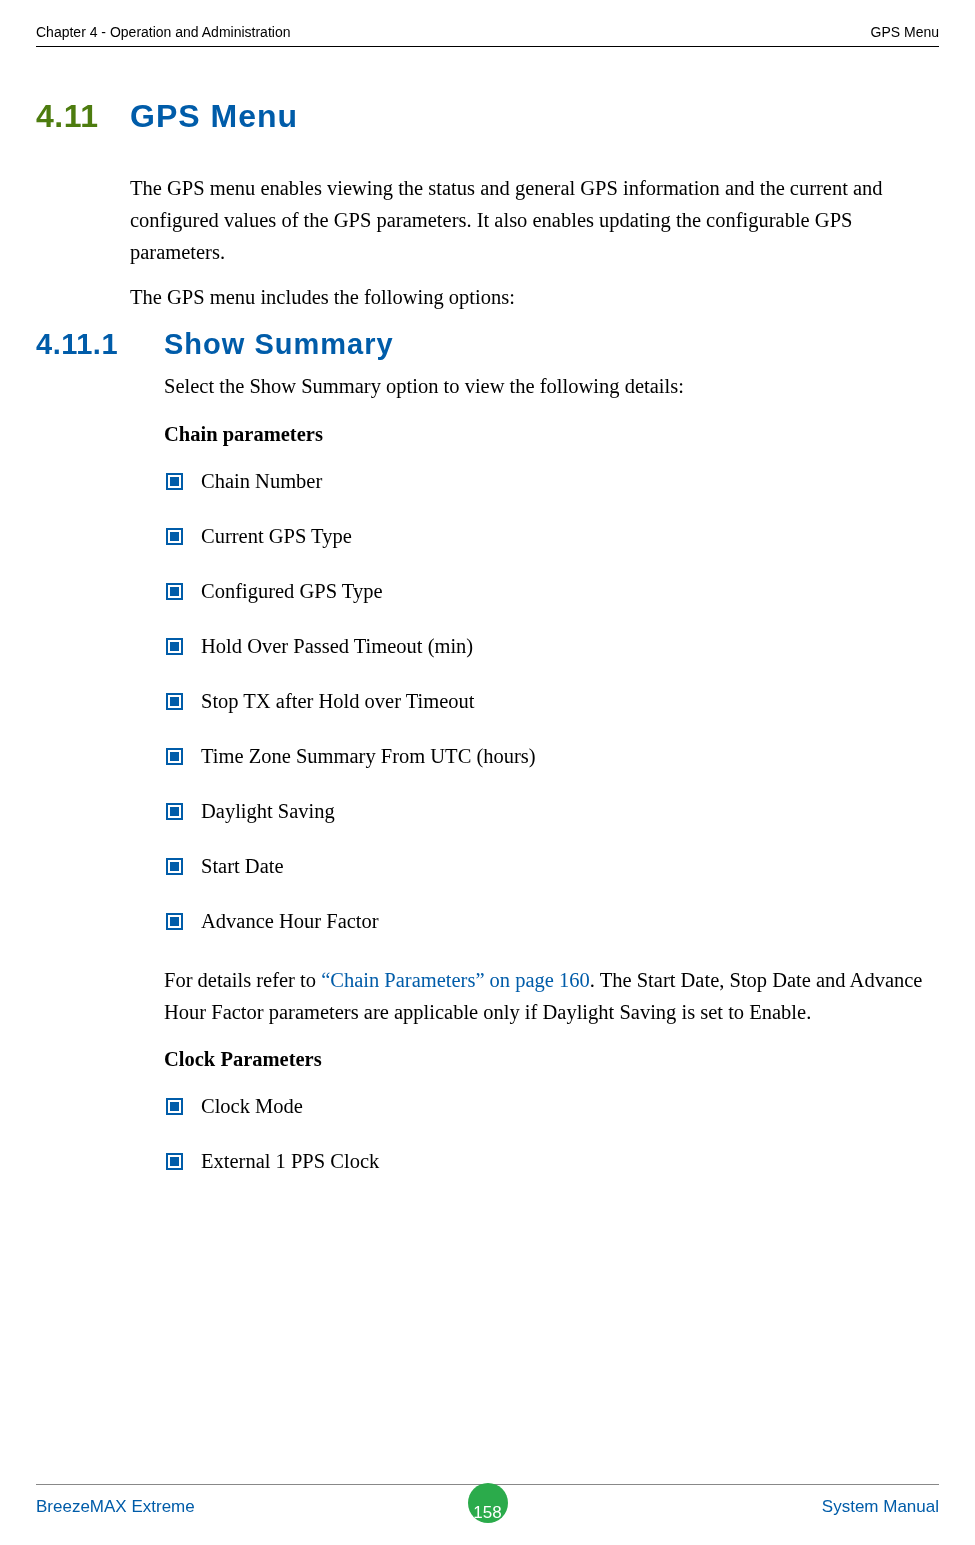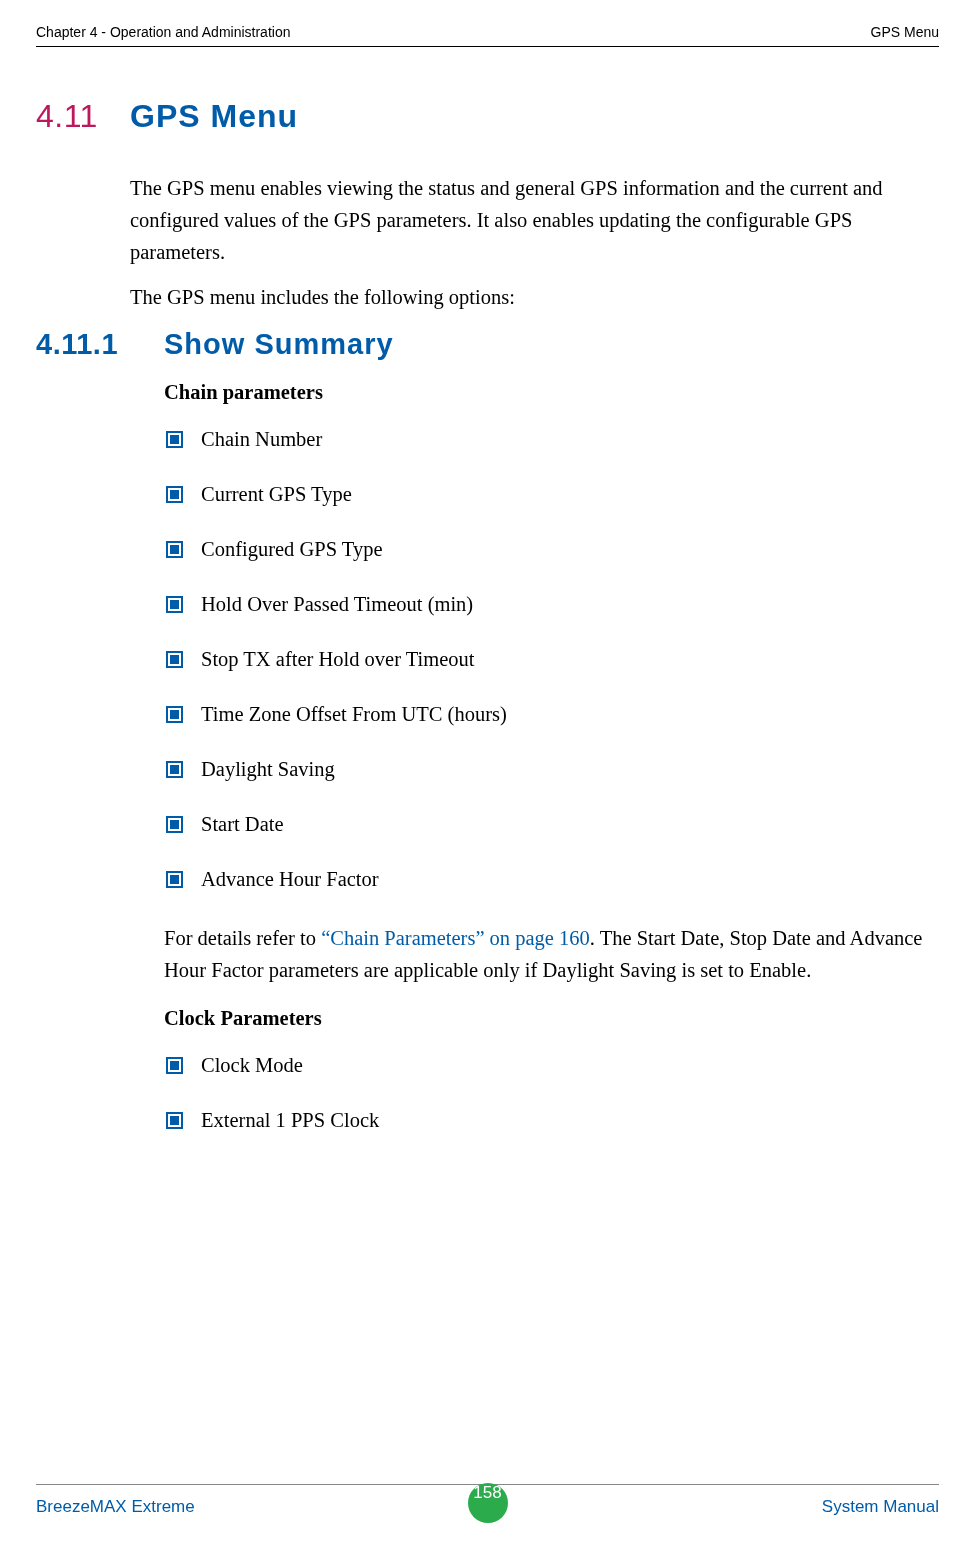--- a/index.html
+++ b/index.html
@@ -46,23 +46,23 @@
   }
 
   .h1-row {
     display: flex;
     align-items: baseline;
     margin-top: 28px;
     margin-bottom: 38px;
   }
   .h1-num {
     font-family: Arial, Helvetica, sans-serif;
-    font-weight: 400;
+    font-weight: 700;
     font-size: 32px;
-    color: #be185d;
+    color: #4d7c0f;
     width: 94px;
     letter-spacing: 0.5px;
   }
   .h1-text {
     font-family: Arial, Helvetica, sans-serif;
     font-weight: 700;
     font-size: 32px;
     color: #005ca9;
     letter-spacing: 1px;
   }
@@ -169,21 +169,21 @@
     bottom: 22px;
     transform: translateX(-50%);
     width: 40px;
     height: 40px;
     border-radius: 20px;
     background: #2bab4b;
     color: #fff;
     font-family: Arial, Helvetica, sans-serif;
     font-size: 17px;
     display: flex;
-    align-items: flex-start;
+    align-items: flex-end;
     justify-content: center;
   }
 </style>
 </head>
 <body>
 
 <div class="page">
 
   <div class="header">
     <span class="header-left">Chapter 4 - Operation and Administration</span>
@@ -202,20 +202,21 @@
       <div class="para">The GPS menu enables viewing the status and general GPS information and the current and configured values of the GPS parameters. It also enables updating the configurable GPS parameters.</div>
       <div class="para">The GPS menu includes the following options:</div>
     </div>
 
     <div class="h2-row">
       <div class="h2-num">4.11.1</div>
       <div class="h2-text">Show Summary</div>
     </div>
 
     <div class="body-block" style="margin-left:128px;">
+      <div class="para">Select the Show Summary option to view the following details:</div>
 
       <div class="bold-para">Chain parameters</div>
 
       <div class="bullet-item">
         <span class="bullet-sq"></span>
         <span class="bullet-text">Chain Number</span>
       </div>
       <div class="bullet-item">
         <span class="bullet-sq"></span>
         <span class="bullet-text">Current GPS Type</span>
@@ -227,21 +228,21 @@
       <div class="bullet-item">
         <span class="bullet-sq"></span>
         <span class="bullet-text">Hold Over Passed Timeout (min)</span>
       </div>
       <div class="bullet-item">
         <span class="bullet-sq"></span>
         <span class="bullet-text">Stop TX after Hold over Timeout</span>
       </div>
       <div class="bullet-item">
         <span class="bullet-sq"></span>
-        <span class="bullet-text">Time Zone Offset From UTC (hours)</span>
+        <span class="bullet-text">Time Zone Summary From UTC (hours)</span>
       </div>
       <div class="bullet-item">
         <span class="bullet-sq"></span>
         <span class="bullet-text">Daylight Saving</span>
       </div>
       <div class="bullet-item">
         <span class="bullet-sq"></span>
         <span class="bullet-text">Start Date</span>
       </div>
       <div class="bullet-item">

